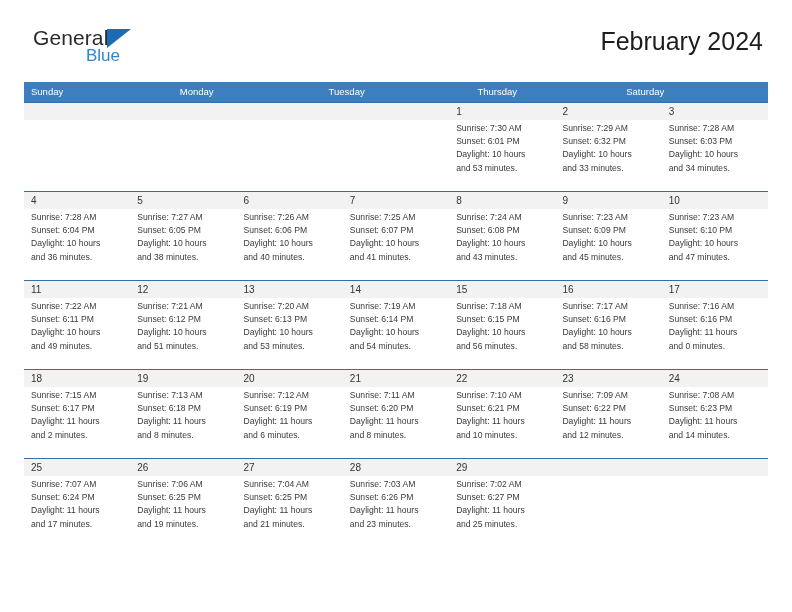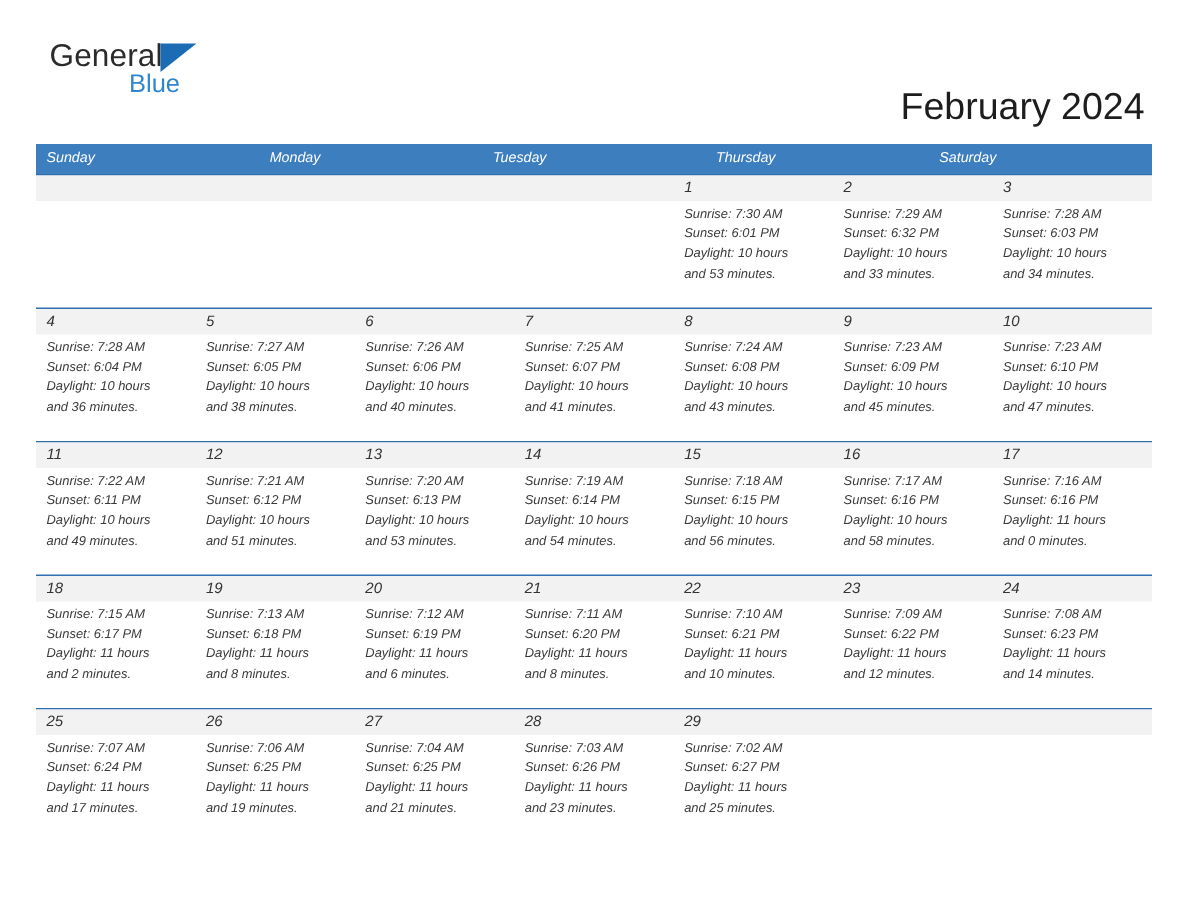--- a/index.html
+++ b/index.html
@@ -62,42 +62,40 @@
     left: 62px;
     top: 20px;
     font-size: 17px;
     color: #2f86cf;
     font-family: "Liberation Sans", sans-serif;
   }
 
   .title-block {
     text-align: right;
     padding-right: 5px;
-    margin-top: 30px;
   }
   .cal-title {
     font-size: 25px;
     color: #1d1d1d;
     line-height: 30px;
     font-weight: normal;
     white-space: nowrap;
   }
   .cal-subtitle {
     font-size: 13.5px;
     color: #1d1d1d;
     line-height: 20px;
     margin-top: 8px;
     white-space: nowrap;
   }
 
   
   .calendar {
     width: 744px;
-    margin-top: 20px;
-    font-style: italic;
+    margin-top: 6px;
   }
 
   .weekdays {
     display: flex;
     background: #3d7ebf;
     height: 20px;
   }
   .weekday {
     flex: 1 1 0;
     color: #ffffff;

